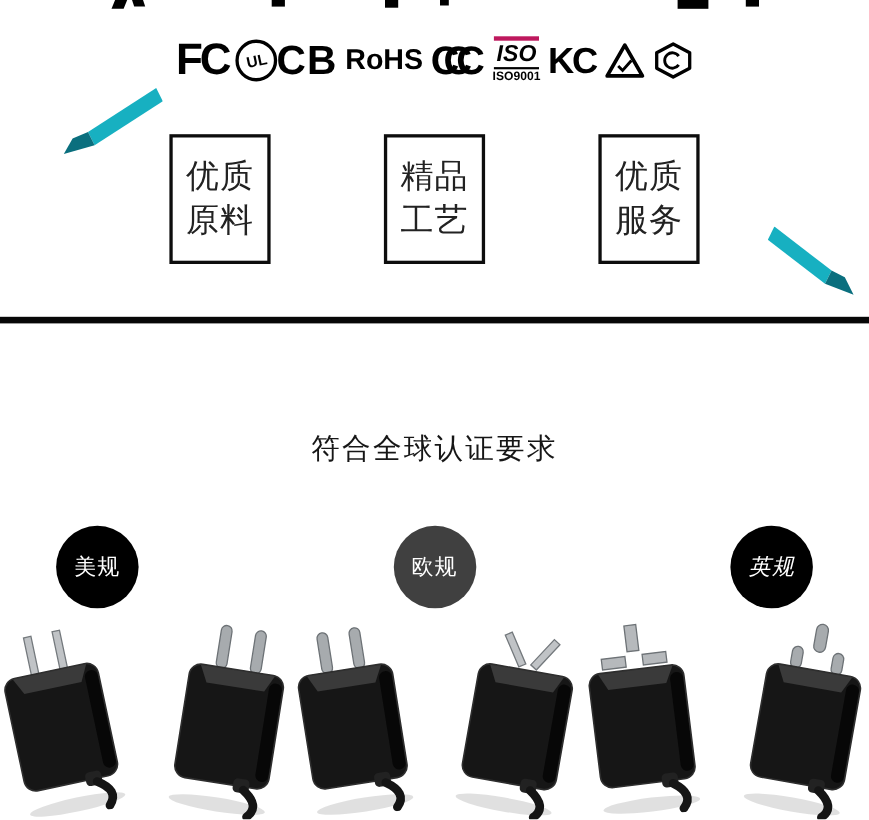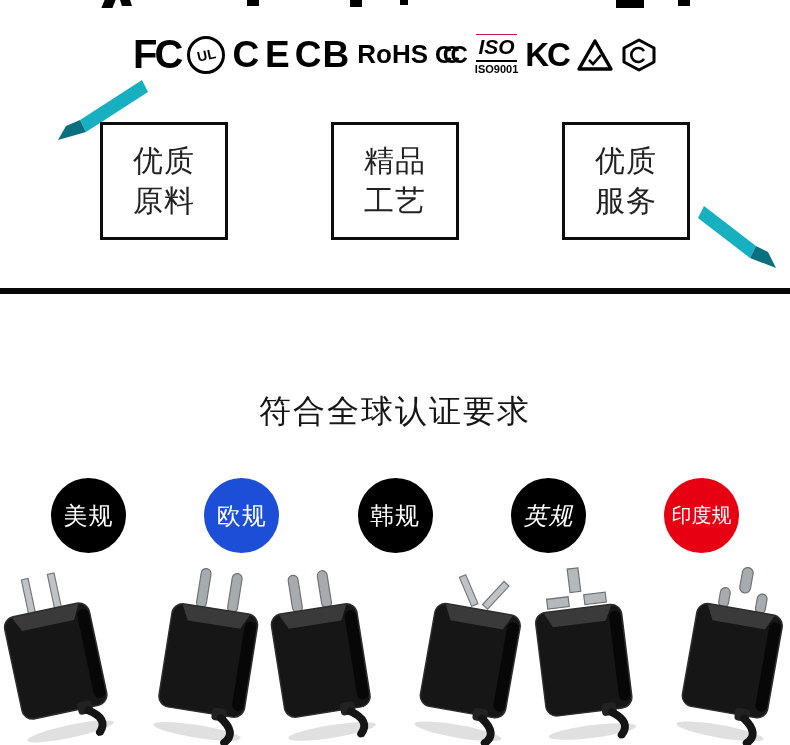--- a/index.html
+++ b/index.html
@@ -11,45 +11,45 @@
   .frag { position:absolute; top:0; background:#000; }
 
   
   .cert-row { position:absolute; top:32px; left:0; width:100%; display:flex; justify-content:center; align-items:center; gap:7px; }
   .cert-fcc { font-weight:900; font-size:40px; letter-spacing:-3px; }
   .cert-ul { width:38px; height:38px; border:3px solid #000; border-radius:50%; display:flex; align-items:center; justify-content:center; flex:0 0 auto; }
   .ul-inner { font-size:14px; font-weight:800; transform:rotate(-12deg); display:inline-block; }
   .cert-ce { font-size:37px; font-weight:600; letter-spacing:6px; }
   .cert-cb { font-size:37px; font-weight:700; letter-spacing:1px; margin-left:-8px; }
   .cert-rohs { font-size:26px; font-weight:700; }
-  .cert-ccc { font-size:24px; font-weight:700; letter-spacing:-0.40em; padding-right:0.40em; }
+  .cert-ccc { font-size:36px; font-weight:700; letter-spacing:-0.40em; padding-right:0.40em; }
   .cert-iso { display:flex; flex-direction:column; align-items:center; }
-  .iso-main { font-size:21px; font-weight:900; font-style:italic; border-top:1px solid #be185d; border-bottom:2px solid #000; line-height:1.05; padding:1px 2px; }
+  .iso-main { font-size:21px; font-weight:900; font-style:italic; border-top:4px solid #be185d; border-bottom:2px solid #000; line-height:1.05; padding:1px 2px; }
   .iso-sub { font-size:11px; font-weight:700; margin-top:1px; }
   .cert-kc { font-size:33px; font-weight:700; letter-spacing:-2px; }
 
   
   .arrow { position:absolute; }
   .arrow-left { left:56px; top:80px; }
   .arrow-right { left:698px; top:206px; }
 
   
   .features { position:absolute; top:122px; left:0; width:100%; display:flex; justify-content:center; gap:103px; }
-  .fbox { width:128px; height:118px; border:3px solid #0d0d0d; display:flex; flex-direction:column; align-items:center; justify-content:center; gap:10px; background:#fff; }
+  .fbox { width:92px; height:118px; border:3px solid #0d0d0d; display:flex; flex-direction:column; align-items:center; justify-content:center; gap:10px; background:#fff; }
   .fbox span { font-size:30px; color:#222; line-height:1; letter-spacing:1px; }
 
   .divider { position:absolute; top:288px; left:0; width:100%; height:6px; background:#070707; }
 
   .title { position:absolute; top:314px; left:0; width:100%; text-align:center; font-size:44px; font-weight:600; color:#0b0b0b; letter-spacing:2px; }
-  .subtitle { position:absolute; top:390px; left:0; width:100%; text-align:center; font-size:32px; color:#161616; letter-spacing:2px; }
+  .subtitle { position:absolute; top:390px; left:0; width:100%; text-align:center; font-size:26px; color:#161616; letter-spacing:2px; }
 
   
   .badges { position:absolute; top:478px; left:51px; right:51px; display:flex; justify-content:space-between; }
   .badge { width:75px; height:75px; border-radius:50%; display:flex; align-items:center; justify-content:center; }
-  .badge span { color:#fff; font-size:24px; letter-spacing:1px; white-space:nowrap; }
+  .badge span { color:#fff; font-size:20px; letter-spacing:1px; white-space:nowrap; }
   .badge.small span { font-size:20px; letter-spacing:0; }
 
   
   .adapters { position:absolute; top:550px; left:6px; right:6px; display:flex; justify-content:space-between; }
   .adapter { width:124px; height:195px; display:flex; justify-content:center; }
   .adapter svg { transform-origin:50% 88%; }
   .tilt-a svg { transform:rotate(-12deg); }
   .tilt-b svg { transform:rotate(9deg); }
   .tilt-c svg { transform:rotate(-9deg); }
   .tilt-d svg { transform:rotate(10deg); }
@@ -67,21 +67,20 @@
   <div class="frag" style="left:350px; width:12px; height:7px;"></div>
   <div class="frag" style="left:400px; width:8px; height:5px;"></div>
   <div class="frag" style="left:616px; width:28px; height:8px;"></div>
   <div class="frag" style="left:678px; width:12px; height:6px;"></div>
 
   <div class="cert-row">
     <span class="cert-fcc">FC</span>
     <span class="cert-ul">
         <span class="ul-inner">UL</span>
       </span>
-    <span class="cert-ce">CE</span>
     <span class="cert-cb">CB</span>
     <span class="cert-rohs">RoHS</span>
     <span class="cert-ccc">CCC</span>
     <span class="cert-iso">
       <span class="iso-main">ISO</span>
       <span class="iso-sub">ISO9001</span>
     </span>
     <span class="cert-kc">KC</span>
     <svg width="38" height="34" viewBox="0 0 38 34">
       <polygon points="19,3 35,31 3,31" fill="none" stroke="#000" stroke-width="3.4" stroke-linejoin="round"></polygon>
@@ -118,31 +117,25 @@
   </div>
 
   <div class="divider"></div>
 
   <div class="subtitle">符合全球认证要求</div>
 
   <div class="badges">
     <div class="badge" style="background-color: rgb(0, 0, 0);">
         <span>美规</span>
       </div>
-    <div class="badge" style="background-color: #1d4ed8;">
+    <div class="badge" style="background-color: #404040;">
         <span>欧规</span>
-      </div>
-    <div class="badge" style="background-color: rgb(0, 0, 0);">
-        <span>韩规</span>
       </div>
     <div class="badge" style="background-color: rgb(0, 0, 0); font-style: italic;">
         <span>英规</span>
-      </div>
-    <div class="badge small" style="background-color: rgb(230, 0, 18);">
-        <span>印度规</span>
       </div>
   </div>
 
   <div class="adapters">
 
     <div class="adapter tilt-a">
       <svg width="118" height="192" viewBox="0 0 120 192">
         <ellipse cx="60" cy="183" rx="45" ry="6.5" fill="#000" opacity="0.12"></ellipse>
         <rect x="43" y="22" width="7" height="36" fill="#c0c3c6" stroke="#74797d" stroke-width="1.2"></rect>
         <rect x="70" y="22" width="7" height="36" fill="#c0c3c6" stroke="#74797d" stroke-width="1.2"></rect>

